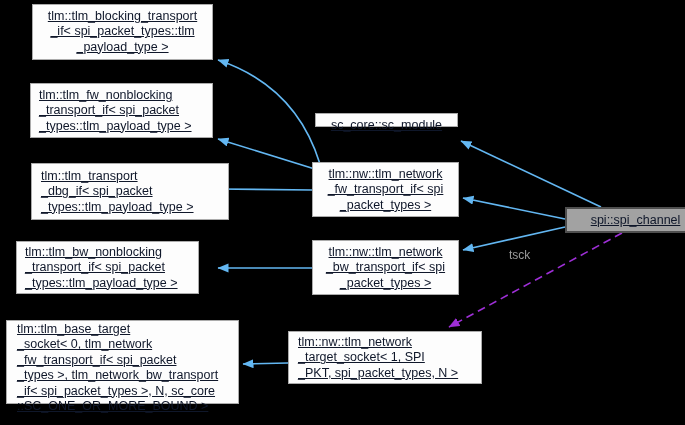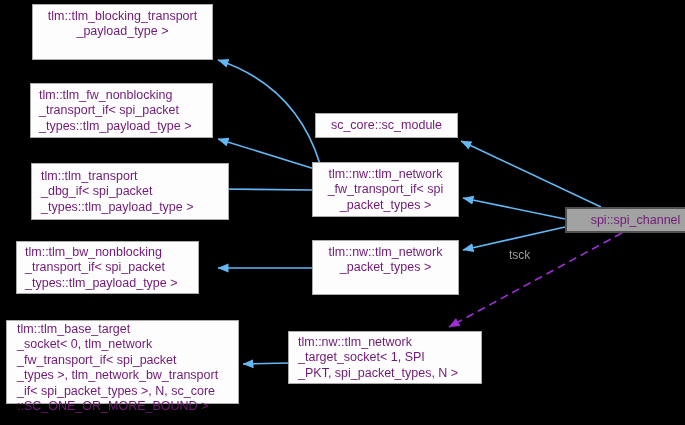--- a/index.html
+++ b/index.html
@@ -8,23 +8,24 @@
     background:var(--bg,#000000);
     font-family:"Liberation Sans", sans-serif;
     position:relative;overflow:hidden;
   }
   .stage{position:absolute;left:0;top:0;width:685px;height:425px;}
   .node{
     position:absolute;
     background:var(--node-fill,#fdfdfd);
     border:1.5px solid var(--node-border,#ababab);
     box-sizing:border-box;
-    color:#701a75;
+    color:#0f172a;
     font-size:12.5px;line-height:15.4px;
     white-space:nowrap;
+    text-decoration:underline;
   }
   .node.left{text-align:left;}
   .node.center{text-align:center;}
   .node.gray{
     background:var(--active-fill,#a2a2a2);
     border:2px solid var(--active-border,#4f4f4f);
   }
   .ln{white-space:nowrap;}
   .edges{position:absolute;left:0;top:0;pointer-events:none;}
   .edge{stroke:var(--arrow,#63b7f2);stroke-width:1.6;fill:none;}
@@ -62,20 +63,21 @@
     <path class="edge" d="M565,219 L463,198" marker-end="url(#ab)"></path>
     <path class="edge" d="M565,227 L463,250" marker-end="url(#ab)"></path>
     <path class="edge" d="M288,363 L243,364" marker-end="url(#ab)"></path>
     <path class="edge dashed" d="M622,233 L449,327" marker-end="url(#ap)"></path>
   </svg>
 
   <div class="edge-label" style="left:509px;top:249px">tsck</div>
 
   <div class="node center" style="left:32px;top:4px;width:181px;height:56px;padding-top:4px">
     <div class="ln">tlm::tlm_blocking_transport</div>
+    <div class="ln">_if&lt; spi_packet_types::tlm</div>
     <div class="ln">_payload_type &gt;</div>
   </div>
 
   <div class="node left" style="left:30px;top:83px;width:183px;height:55px;padding:4px 0 0 8px">
     <div class="ln">tlm::tlm_fw_nonblocking</div>
     <div class="ln">_transport_if&lt; spi_packet</div>
     <div class="ln">_types::tlm_payload_type &gt;</div>
   </div>
 
   <div class="node left" style="left:31px;top:163px;width:198px;height:57px;padding:5px 0 0 9px">
@@ -92,32 +94,33 @@
 
   <div class="node left" style="left:6px;top:320px;width:233px;height:84px;padding:1px 7px 0 10px">
     <div class="ln">tlm::tlm_base_target</div>
     <div class="ln">_socket&lt; 0, tlm_network</div>
     <div class="ln">_fw_transport_if&lt; spi_packet</div>
     <div class="ln">_types &gt;, tlm_network_bw_transport</div>
     <div class="ln">_if&lt; spi_packet_types &gt;, N, sc_core</div>
     <div class="ln">::SC_ONE_OR_MORE_BOUND &gt;</div>
   </div>
 
-  <div class="node center" style="left:315px;top:113px;width:143px;height:25px;padding-top:4px">
+  <div class="node center" style="left:315px;top:113px;width:143px;height:14px;padding-top:4px">
     <div class="ln">sc_core::sc_module</div>
   </div>
 
   <div class="node center" style="left:312px;top:162px;width:147px;height:55px;padding-top:4px">
     <div class="ln">tlm::nw::tlm_network</div>
     <div class="ln">_fw_transport_if&lt; spi</div>
     <div class="ln">_packet_types &gt;</div>
   </div>
 
   <div class="node center" style="left:312px;top:240px;width:147px;height:55px;padding-top:4px">
     <div class="ln">tlm::nw::tlm_network</div>
+    <div class="ln">_bw_transport_if&lt; spi</div>
     <div class="ln">_packet_types &gt;</div>
   </div>
 
   <div class="node left" style="left:288px;top:331px;width:194px;height:53px;padding:3px 0 0 9px">
     <div class="ln">tlm::nw::tlm_network</div>
     <div class="ln">_target_socket&lt; 1, SPI</div>
     <div class="ln">_PKT, spi_packet_types, N &gt;</div>
   </div>
 
   <div class="node gray center" style="left:565px;top:207px;width:141px;height:26px;padding-top:4px">

